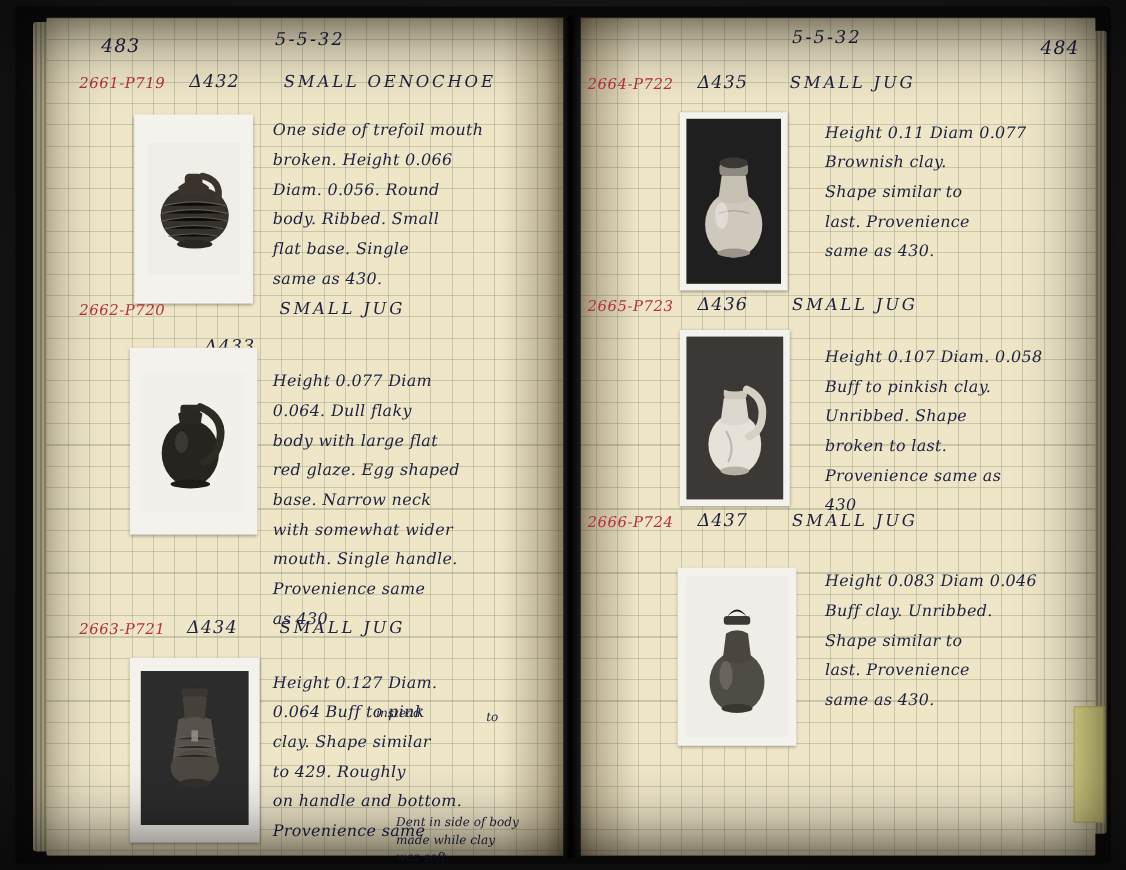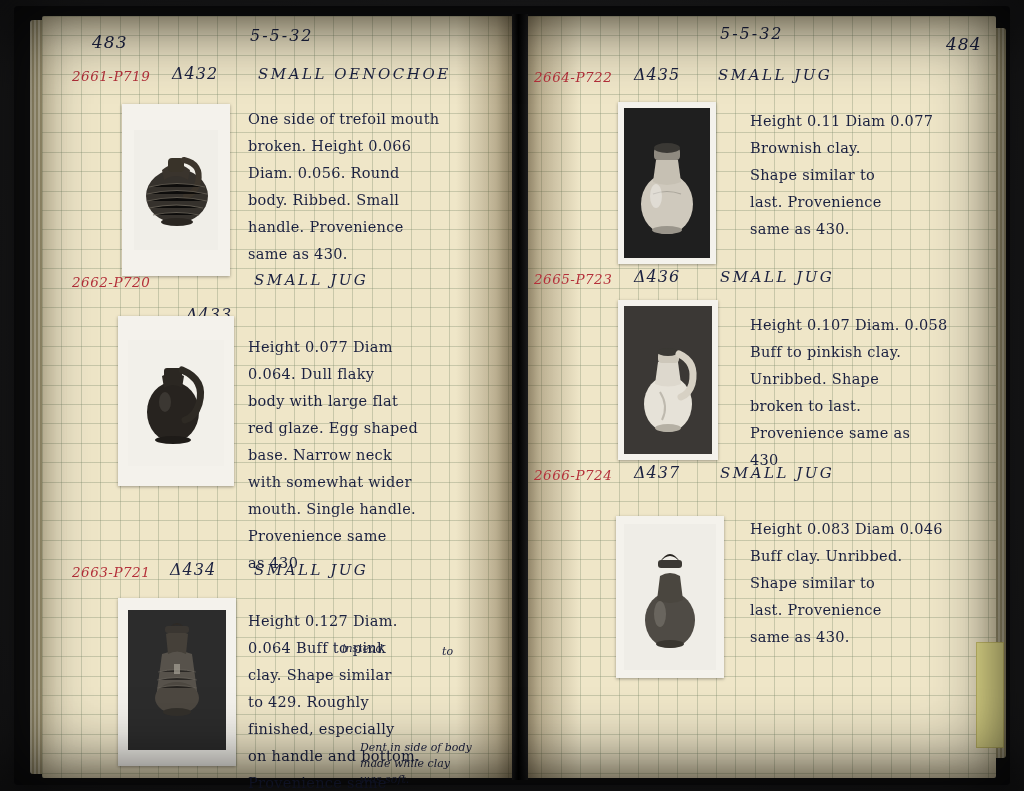--- a/index.html
+++ b/index.html
@@ -55,21 +55,21 @@
     font-style:italic;letter-spacing:1px;}
   .datehdr{position:absolute;font-family:"DejaVu Serif",serif;color:#1b2140;font-size:16px;
     font-style:italic;letter-spacing:2px;}
   .reg{position:absolute;font-family:"DejaVu Serif",serif;font-size:13.5px;font-style:italic;
     color:#b4303a;letter-spacing:.5px;white-space:nowrap;}
   .objnum{position:absolute;font-family:"DejaVu Serif",serif;font-size:16px;font-style:italic;
     color:#1b2140;white-space:nowrap;letter-spacing:1px;}
   .objname{position:absolute;font-family:"DejaVu Serif",serif;font-size:15px;font-style:italic;
     color:#1b2140;white-space:nowrap;letter-spacing:2.5px;}
 
-  .desc{position:absolute;font-family:"DejaVu Serif",serif;font-size:14.5px;
+  .desc{position:absolute;font-family:"DejaVu Serif",serif;font-size:14.5px;font-style:italic;
     color:#1b2140;line-height:27px;letter-spacing:.3px;}
   .desc div{white-space:nowrap;}
   .note-small{position:absolute;font-family:"DejaVu Serif",serif;font-size:11px;font-style:italic;
     color:#1b2140;line-height:16px;}
 
   
   .photo{position:absolute;background:#f4f2ec;padding:0;box-shadow:0 1px 3px rgba(0,0,0,.35);}
 </style>
 </head>
 <body>
@@ -110,21 +110,21 @@
             <ellipse cx="55" cy="118" rx="16" ry="4" fill="#2a2621"></ellipse>
           </g>
         </svg>
       </div>
 
       <div class="desc" style="left:206px;top:90px;">
         <div>One side of trefoil mouth</div>
         <div>broken.  Height 0.066</div>
         <div>Diam. 0.056.  Round</div>
         <div>body. Ribbed. Small</div>
-        <div>handle. Provenience</div>
+        <div>flat base. Single</div>
         <div>same as 430.</div>
       </div>
 
       <div class="reg" style="left:30px;top:258px;">2662-P720</div>
       <div class="objnum" style="left:144px;top:254px;margin-top:35px;">Δ433</div>
       <div class="objname" style="left:212px;top:255px;">SMALL JUG</div>
 
       <div class="photo" style="left:76px;top:300px;width:116px;height:170px;">
         <div style="position:absolute;left:10px;top:24px;width:96px;height:126px;background:#f2f0ea;"></div>
         <svg width="116" height="170" style="position:absolute;left:0;top:0;">
@@ -173,21 +173,20 @@
             <rect x="56" y="66" width="6" height="10" fill="#9c978c" opacity=".8"></rect>
           </g>
         </svg>
       </div>
 
       <div class="desc" style="left:206px;top:592px;">
         <div>Height 0.127 Diam.</div>
         <div>0.064 Buff to pink</div>
         <div>clay. Shape similar</div>
         <div>to 429. Roughly</div>
-        <div>finished, especially</div>
         <div>on handle and bottom.</div>
         <div>Provenience same</div>
 
       </div>
 
       <div class="note-small" style="left:300px;top:625px;">instead</div>
       <div class="note-small" style="left:400px;top:628px;">to</div>
 
       <div class="note-small" style="left:318px;top:724px;">
         <div>Dent in side of body</div>

